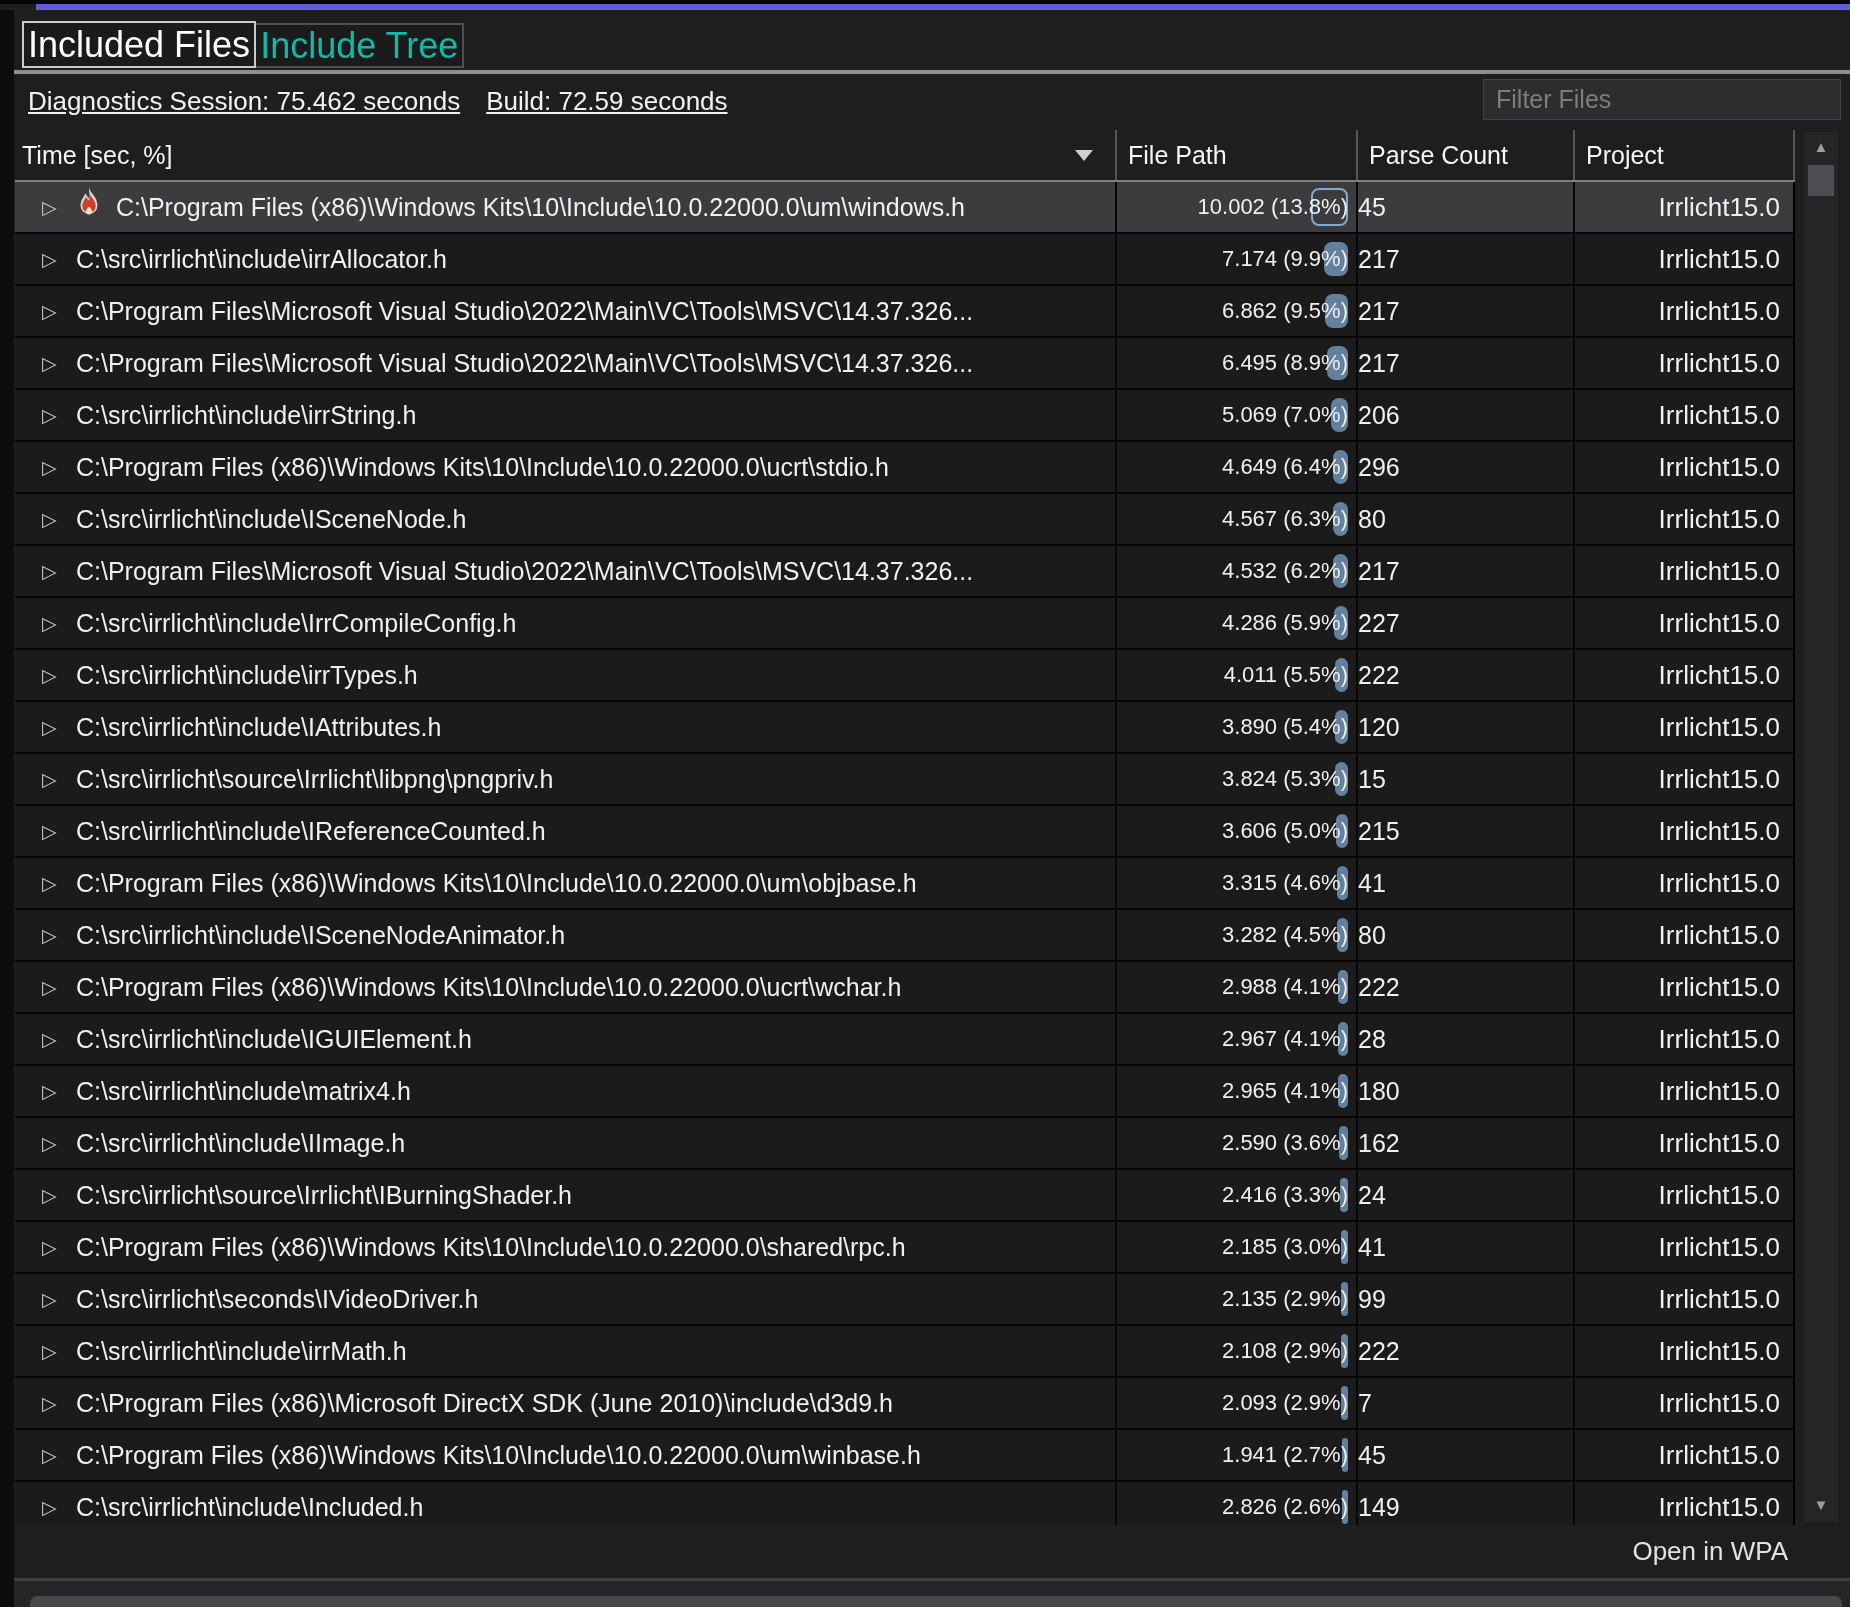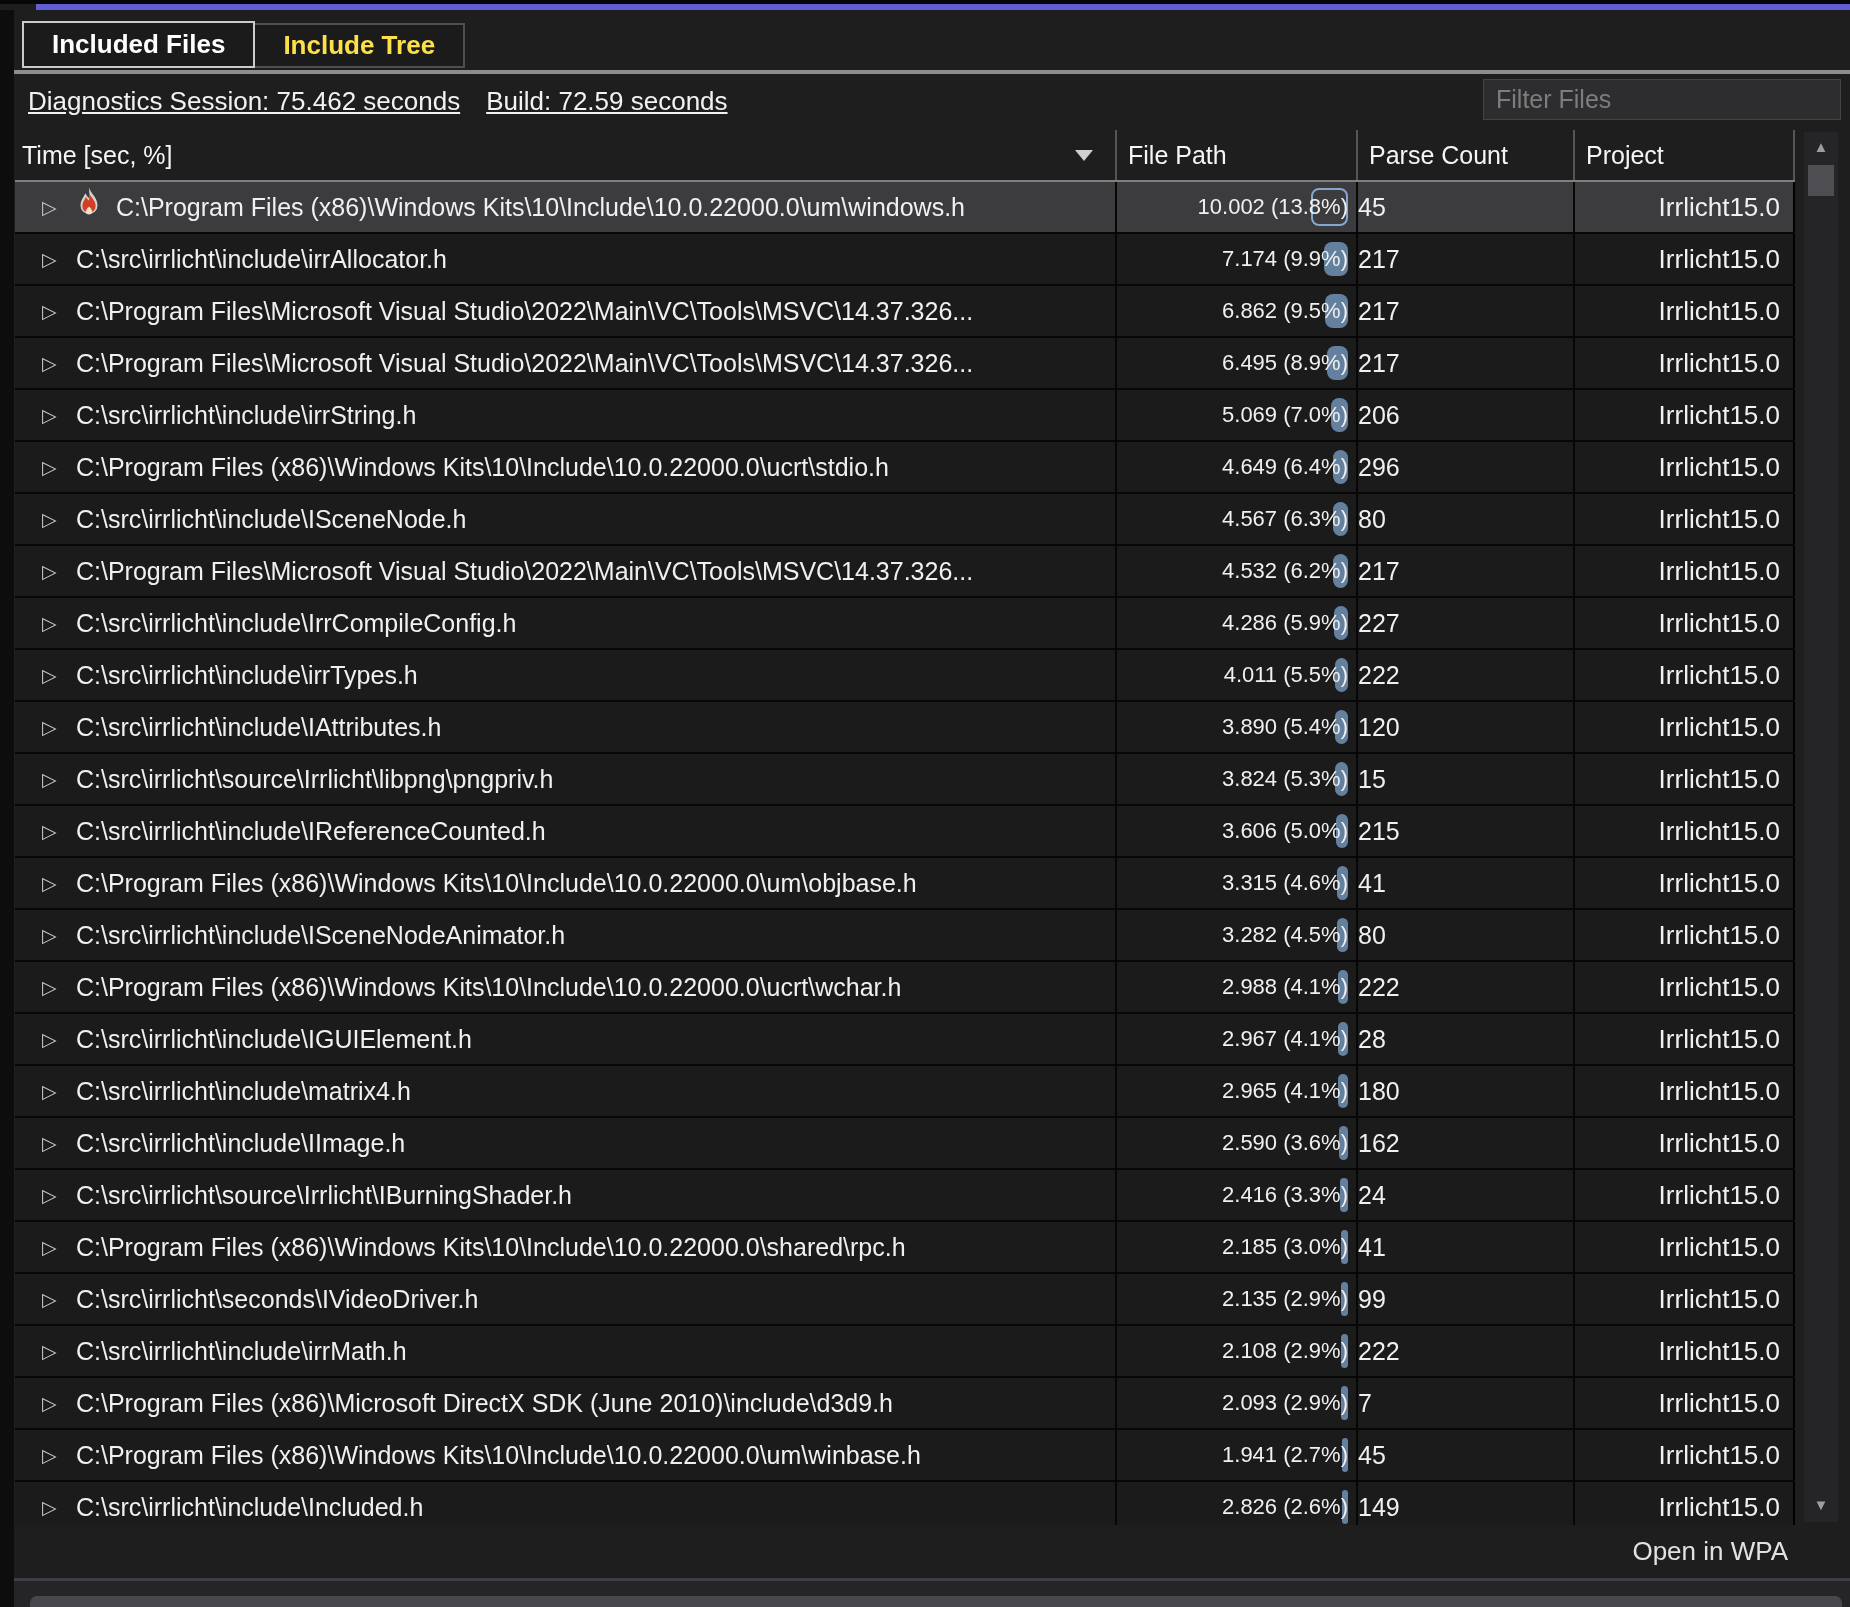--- a/index.html
+++ b/index.html
@@ -6,24 +6,24 @@
   #root{
     position:relative;width:1850px;height:1607px;background:#1e1e1f;overflow:hidden;
     font-family:"Liberation Sans", sans-serif;color:#f0f0f0;
   }
   
   .top-black{position:absolute;left:0;top:0;width:1850px;height:4px;background:#060607;}
   .accent-line{position:absolute;left:36px;top:4px;width:1814px;height:6px;}
   .left-edge{position:absolute;left:0;top:10px;width:14px;height:1597px;background:#0d0d0e;}
   
   .tabs{position:absolute;left:22px;top:21px;display:flex;align-items:flex-end;}
-  .tab{box-sizing:border-box;height:47px;display:flex;align-items:center;padding:0 28px;
-       font-size:26px;cursor:default;background:#1b1b1c;font-weight:bold;}
+  .tab{box-sizing:border-box;height:47px;display:flex;align-items:center;padding:0 4px;
+       font-size:36px;cursor:default;background:#1b1b1c;}
   .tab.active{border:2px solid #cbcbcb;color:#ffffff;}
-  .tab.inactive{border:2px solid #4f4f52;border-left:none;color:#fde047;height:45px;align-items:center;}
+  .tab.inactive{border:2px solid #4f4f52;border-left:none;color:#14b8a6;height:45px;align-items:center;}
   .tabstrip-line{position:absolute;left:14px;top:70px;width:1836px;height:4px;background:#8d8d8d;}
   
   .summary{position:absolute;left:28px;top:86px;font-size:26px;color:#f2f2f2;text-decoration:underline;}
   .summary .seg{margin-right:26px;}
   
   .filter-input{position:absolute;left:1483px;top:79px;width:358px;height:41px;box-sizing:border-box;
     background:#2d2d30;border:1px solid #434346;color:#e8e8e8;font-size:25px;padding:0 12px;
     font-family:"Liberation Sans", sans-serif;outline:none;}
   .filter-input::placeholder{color:#7d7d7d;}
   

